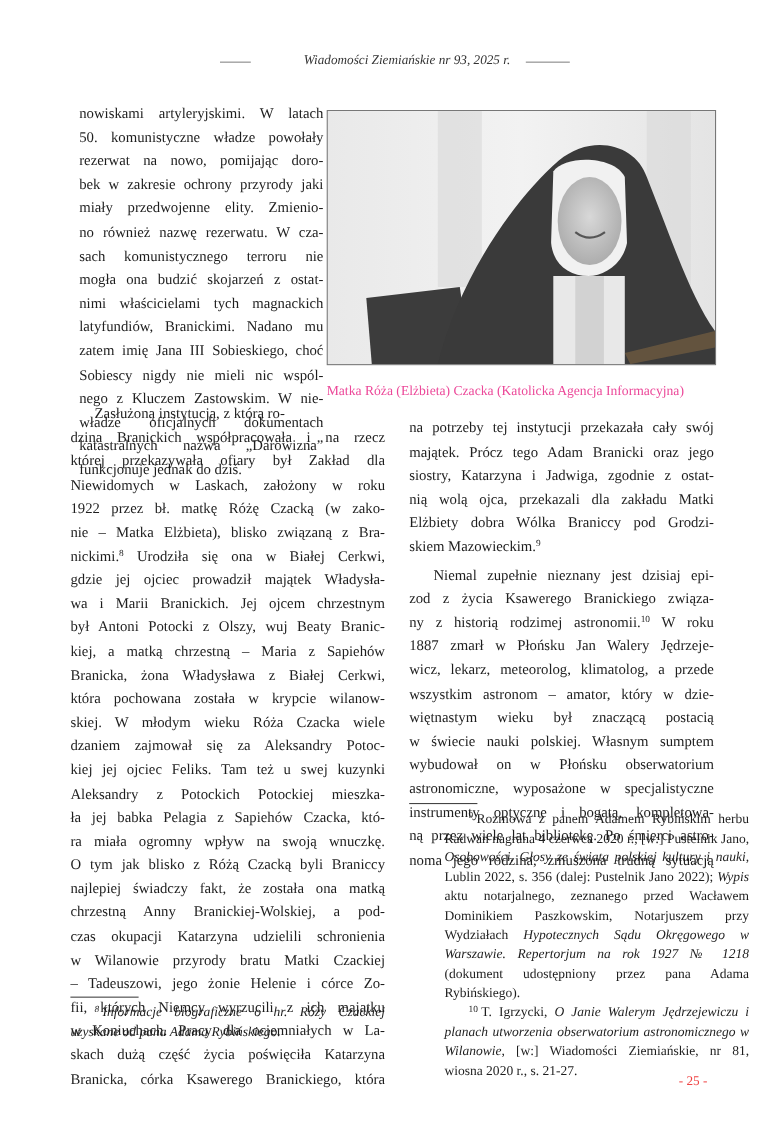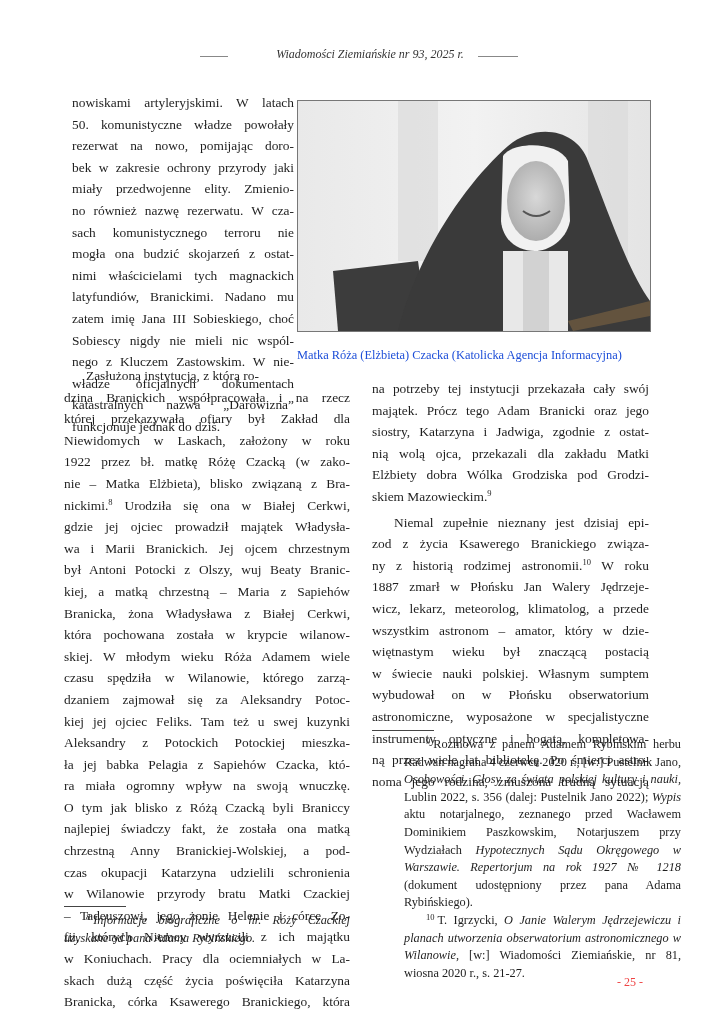--- a/index.html
+++ b/index.html
@@ -17,21 +17,21 @@
   .col-right { position: absolute; left: 372px; top: 378px; width: 277px; }
   p { margin: 0; }
   .indent { text-indent: 22px; }
   .line { display: block; text-align: justify; text-align-last: justify; white-space: nowrap; }
   .line.last { text-align-last: left; }
   sup { font-size: 8.5px; line-height: 0; vertical-align: 5px; }
   .figure { position: absolute; left: 297px; top: 100px; width: 352px; height: 230px;
             border: 1px solid #777; overflow: hidden; }
   .photo { width: 100%; height: 100%; display: block; }
   .caption { position: absolute; left: 297px; top: 348px; width: 360px;
-             font-family: "Liberation Serif", serif; font-size: 12.4px; color: #1d4ed8; white-space: nowrap; }
+             font-family: "Liberation Serif", serif; font-size: 12.4px; color: #ec4899; white-space: nowrap; }
   .fn-rule { position: absolute; height: 1px; background: #444; width: 62px; }
   .footnotes { font-family: "Liberation Serif", serif; font-size: 12.3px; line-height: 17.6px; text-align: justify; }
   .fn-left { position: absolute; left: 64px; top: 912px; width: 286px; font-style: italic; }
   .fn-right { position: absolute; left: 372px; top: 736px; width: 277px; margin-left: 32px; }
   .fn-right p { margin-bottom: 0; }
   .fnnum { font-size: 8.5px; vertical-align: 4px; line-height: 0; margin-right: 3px; }
   i { font-style: italic; }
   .pagenum { position: absolute; left: 617px; top: 975px; font-family: "Liberation Serif", serif; font-size: 12px; color: #ef4444; }
 </style>
 </head>
@@ -97,22 +97,21 @@
     <span class="line">Niewidomych w Laskach, założony w roku</span>
     <span class="line">1922 przez bł. matkę Różę Czacką (w zako-</span>
     <span class="line">nie – Matka Elżbieta), blisko związaną z Bra-</span>
     <span class="line">nickimi.<sup>8</sup> Urodziła się ona w Białej Cerkwi,</span>
     <span class="line">gdzie jej ojciec prowadził majątek Władysła-</span>
     <span class="line">wa i Marii Branickich. Jej ojcem chrzestnym</span>
     <span class="line">był Antoni Potocki z Olszy, wuj Beaty Branic-</span>
     <span class="line">kiej, a matką chrzestną – Maria z Sapiehów</span>
     <span class="line">Branicka, żona Władysława z Białej Cerkwi,</span>
     <span class="line">która pochowana została w krypcie wilanow-</span>
-    <span class="line">skiej. W młodym wieku Róża Adamem wiele</span>
-    <span class="line">czasu spędziła w Wilanowie, którego zarzą-</span>
+    <span class="line">skiej. W młodym wieku Róża Czacka wiele</span>
     <span class="line">dzaniem zajmował się za Aleksandry Potoc-</span>
     <span class="line">kiej jej ojciec Feliks. Tam też u swej kuzynki</span>
     <span class="line">Aleksandry z Potockich Potockiej mieszka-</span>
     <span class="line">ła jej babka Pelagia z Sapiehów Czacka, któ-</span>
     <span class="line">ra miała ogromny wpływ na swoją wnuczkę.</span>
     <span class="line">O tym jak blisko z Różą Czacką byli Braniccy</span>
     <span class="line">najlepiej świadczy fakt, że została ona matką</span>
     <span class="line">chrzestną Anny Branickiej-Wolskiej, a pod-</span>
     <span class="line">czas okupacji Katarzyna udzielili schronienia</span>
     <span class="line">w Wilanowie przyrody bratu Matki Czackiej</span>
@@ -121,21 +120,21 @@
     <span class="line">w Koniuchach. Pracy dla ociemniałych w La-</span>
     <span class="line">skach dużą część życia poświęciła Katarzyna</span>
     <span class="line">Branicka, córka Ksawerego Branickiego, która</span>
   </div>
 
 <div class="col-right body-text" id="rc">
     <span class="line">na potrzeby tej instytucji przekazała cały swój</span>
     <span class="line">majątek. Prócz tego Adam Branicki oraz jego</span>
     <span class="line">siostry, Katarzyna i Jadwiga, zgodnie z ostat-</span>
     <span class="line">nią wolą ojca, przekazali dla zakładu Matki</span>
-    <span class="line">Elżbiety dobra Wólka Grodziska pod Grodzi-</span>
+    <span class="line">Elżbiety dobra Wólka Braniccy pod Grodzi-</span>
     <span class="line last">skiem Mazowieckim.<sup>9</sup></span>
     <div style="height: 4px;"></div>
     <span class="line" style="text-indent: 22px;">Niemal zupełnie nieznany jest dzisiaj epi-</span>
     <span class="line">zod z życia Ksawerego Branickiego  związa-</span>
     <span class="line">ny z historią rodzimej astronomii.<sup>10</sup> W roku</span>
     <span class="line">1887 zmarł w Płońsku Jan Walery Jędrzeje-</span>
     <span class="line">wicz, lekarz, meteorolog, klimatolog, a przede</span>
     <span class="line">wszystkim astronom – amator, który w dzie-</span>
     <span class="line">więtnastym wieku był znaczącą postacią</span>
     <span class="line">w świecie nauki polskiej. Własnym sumptem</span>

